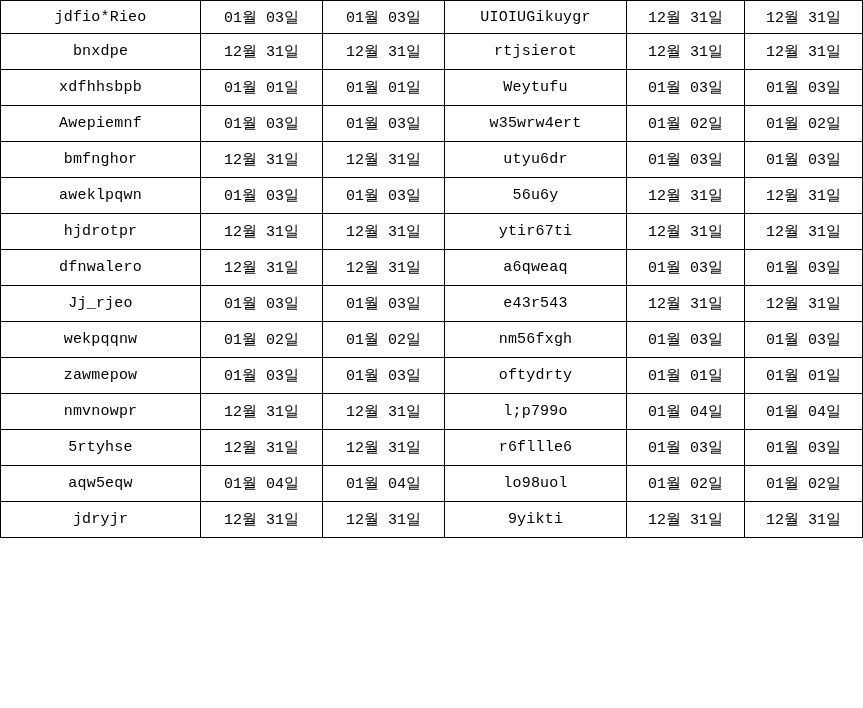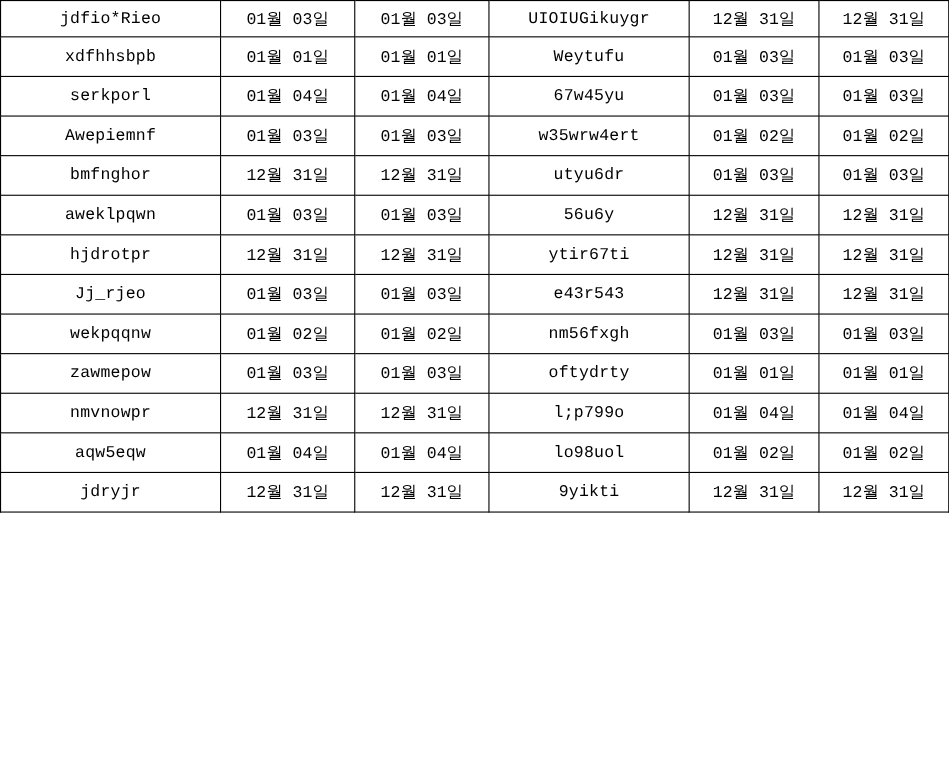--- a/index.html
+++ b/index.html
@@ -68,32 +68,32 @@
     <tbody>
         <tr class="first">
           <td class="name">jdfio*Rieo</td>
           <td class="date">01월 03일</td>
           <td class="date">01월 03일</td>
           <td class="name">UIOIUGikuygr</td>
           <td class="date">12월 31일</td>
           <td class="date">12월 31일</td>
         </tr>
         <tr>
+          <td class="name">bnxdpe</td>
+          <td class="date">12월 31일</td>
+          <td class="date">12월 31일</td>
+          <td class="name">rtjsierot</td>
+          <td class="date">12월 31일</td>
+          <td class="date">12월 31일</td>
+        </tr>
+        <tr>
           <td class="name">xdfhhsbpb</td>
           <td class="date">01월 01일</td>
           <td class="date">01월 01일</td>
           <td class="name">Weytufu</td>
-          <td class="date">01월 03일</td>
-          <td class="date">01월 03일</td>
-        </tr>
-        <tr>
-          <td class="name">serkporl</td>
-          <td class="date">01월 04일</td>
-          <td class="date">01월 04일</td>
-          <td class="name">67w45yu</td>
           <td class="date">01월 03일</td>
           <td class="date">01월 03일</td>
         </tr>
         <tr>
           <td class="name">Awepiemnf</td>
           <td class="date">01월 03일</td>
           <td class="date">01월 03일</td>
           <td class="name">w35wrw4ert</td>
           <td class="date">01월 02일</td>
           <td class="date">01월 02일</td>
@@ -116,20 +116,28 @@
         </tr>
         <tr>
           <td class="name">hjdrotpr</td>
           <td class="date">12월 31일</td>
           <td class="date">12월 31일</td>
           <td class="name">ytir67ti</td>
           <td class="date">12월 31일</td>
           <td class="date">12월 31일</td>
         </tr>
         <tr>
+          <td class="name">dfnwalero</td>
+          <td class="date">12월 31일</td>
+          <td class="date">12월 31일</td>
+          <td class="name">a6qweaq</td>
+          <td class="date">01월 03일</td>
+          <td class="date">01월 03일</td>
+        </tr>
+        <tr>
           <td class="name">Jj_rjeo</td>
           <td class="date">01월 03일</td>
           <td class="date">01월 03일</td>
           <td class="name">e43r543</td>
           <td class="date">12월 31일</td>
           <td class="date">12월 31일</td>
         </tr>
         <tr>
           <td class="name">wekpqqnw</td>
           <td class="date">01월 02일</td>
@@ -148,20 +156,28 @@
         </tr>
         <tr>
           <td class="name">nmvnowpr</td>
           <td class="date">12월 31일</td>
           <td class="date">12월 31일</td>
           <td class="name">l;p799o</td>
           <td class="date">01월 04일</td>
           <td class="date">01월 04일</td>
         </tr>
         <tr>
+          <td class="name">5rtyhse</td>
+          <td class="date">12월 31일</td>
+          <td class="date">12월 31일</td>
+          <td class="name">r6fllle6</td>
+          <td class="date">01월 03일</td>
+          <td class="date">01월 03일</td>
+        </tr>
+        <tr>
           <td class="name">aqw5eqw</td>
           <td class="date">01월 04일</td>
           <td class="date">01월 04일</td>
           <td class="name">lo98uol</td>
           <td class="date">01월 02일</td>
           <td class="date">01월 02일</td>
         </tr>
         <tr>
           <td class="name">jdryjr</td>
           <td class="date">12월 31일</td>

